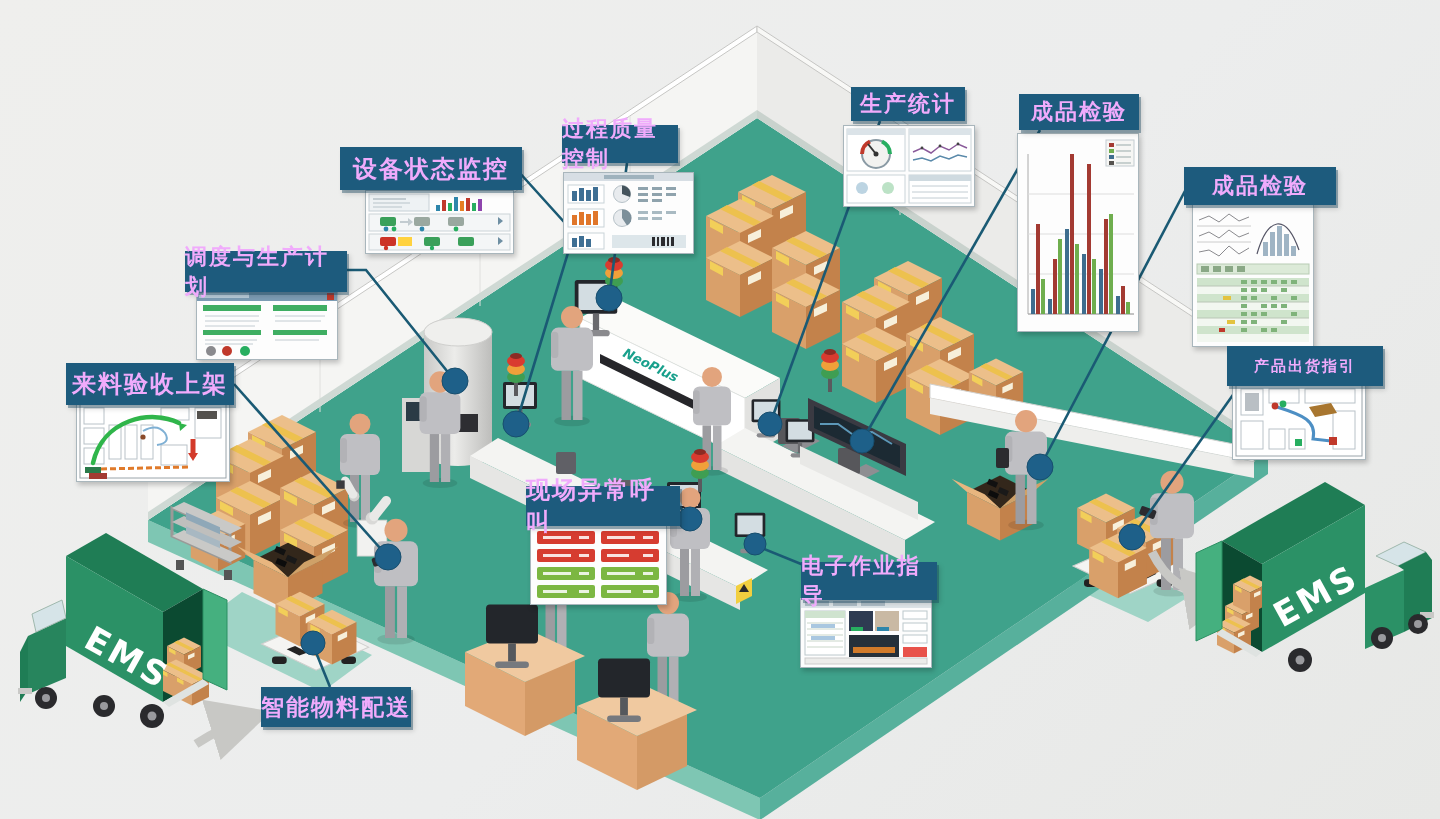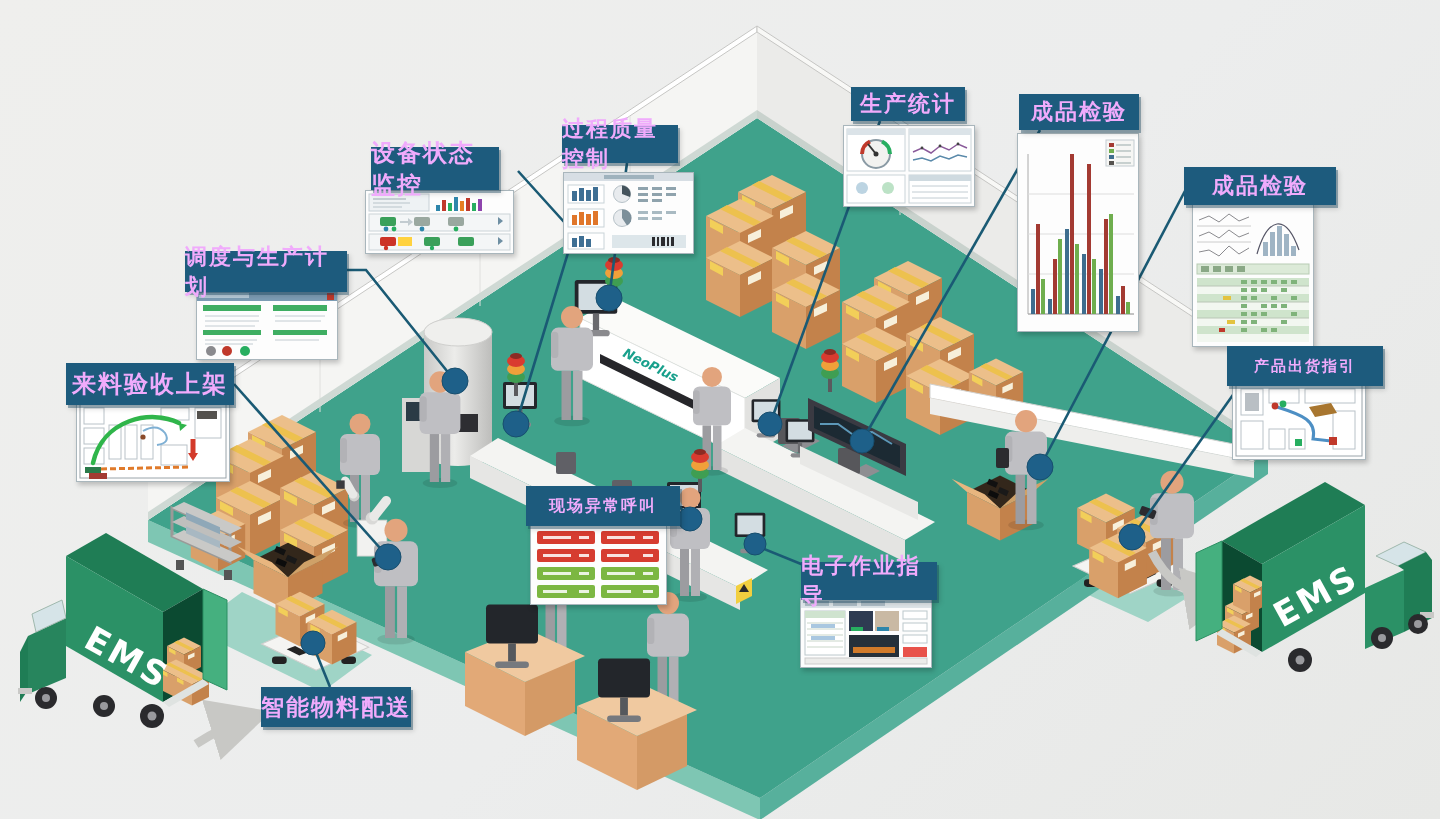--- a/index.html
+++ b/index.html
@@ -324,29 +324,29 @@
         <circle cx="1040" cy="467" r="13"></circle>
   <circle cx="1132" cy="537" r="13"></circle>
         <circle cx="388" cy="557" r="13"></circle>
   <circle cx="690" cy="519" r="12"></circle>
         <circle cx="755" cy="544" r="11"></circle>
   <circle cx="313" cy="643" r="12"></circle>
 </g>
 </svg>
 
 
-<div class="callout" style="left:371px;top:147px;width:128px;height:43px;font-size:24px">设备状态监控</div>
+<div class="callout" style="left:340px;top:147px;width:182px;height:43px;font-size:24px">设备状态监控</div>
 <div class="callout" style="left:562px;top:125px;width:116px;height:38px;font-size:22px">过程质量控制</div>
 <div class="callout" style="left:851px;top:87px;width:114px;height:34px;font-size:22px">生产统计</div>
 <div class="callout" style="left:1019px;top:94px;width:120px;height:36px;font-size:22px">成品检验</div>
 <div class="callout" style="left:1184px;top:167px;width:152px;height:38px;font-size:22px">成品检验</div>
 <div class="callout" style="left:1227px;top:346px;width:156px;height:40px;font-size:15px">产品出货指引</div>
 <div class="callout" style="left:66px;top:363px;width:168px;height:42px;font-size:24px">来料验收上架</div>
 <div class="callout" style="left:185px;top:251px;width:162px;height:41px;font-size:22px">调度与生产计划</div>
-<div class="callout" style="left:526px;top:486px;width:154px;height:40px;font-size:16px">现场异常呼叫</div>
+<div class="callout" style="left:526px;top:486px;width:154px;height:40px;font-size:24px">现场异常呼叫</div>
 <div class="callout" style="left:261px;top:687px;width:150px;height:40px;font-size:23px">智能物料配送</div>
 <div class="callout" style="left:801px;top:562px;width:136px;height:38px;font-size:22px">电子作业指导</div>
 
 <div class="shot" style="left:365px;top:190px;width:147px;height:62px">
 <svg width="147" height="62" viewBox="0 0 147 62">
   <rect x="3" y="3" width="60" height="17" fill="#eef2f4" stroke="#c6d0d6"></rect>
   <line x1="7" y1="8" x2="40" y2="8" stroke="#9aa8b0"></line>
         <line x1="7" y1="12" x2="44" y2="12" stroke="#b8c4ca"></line>
   <line x1="7" y1="16" x2="36" y2="16" stroke="#b8c4ca"></line>
   <g>

